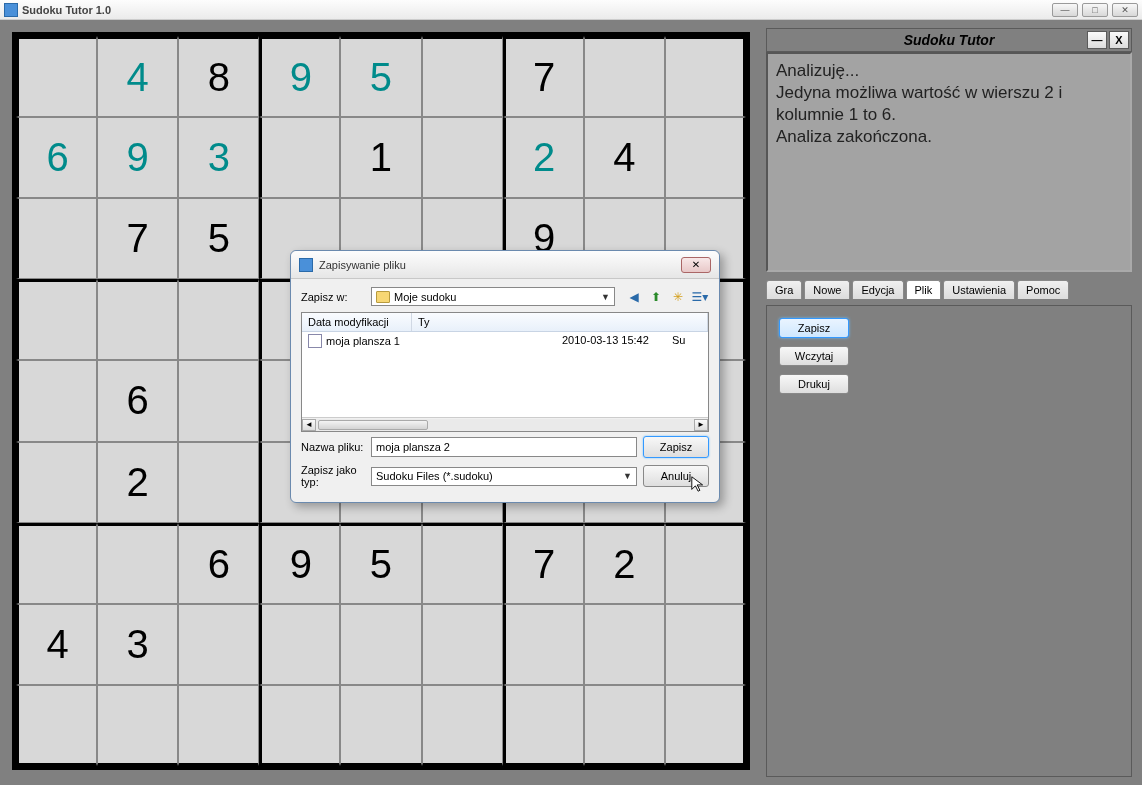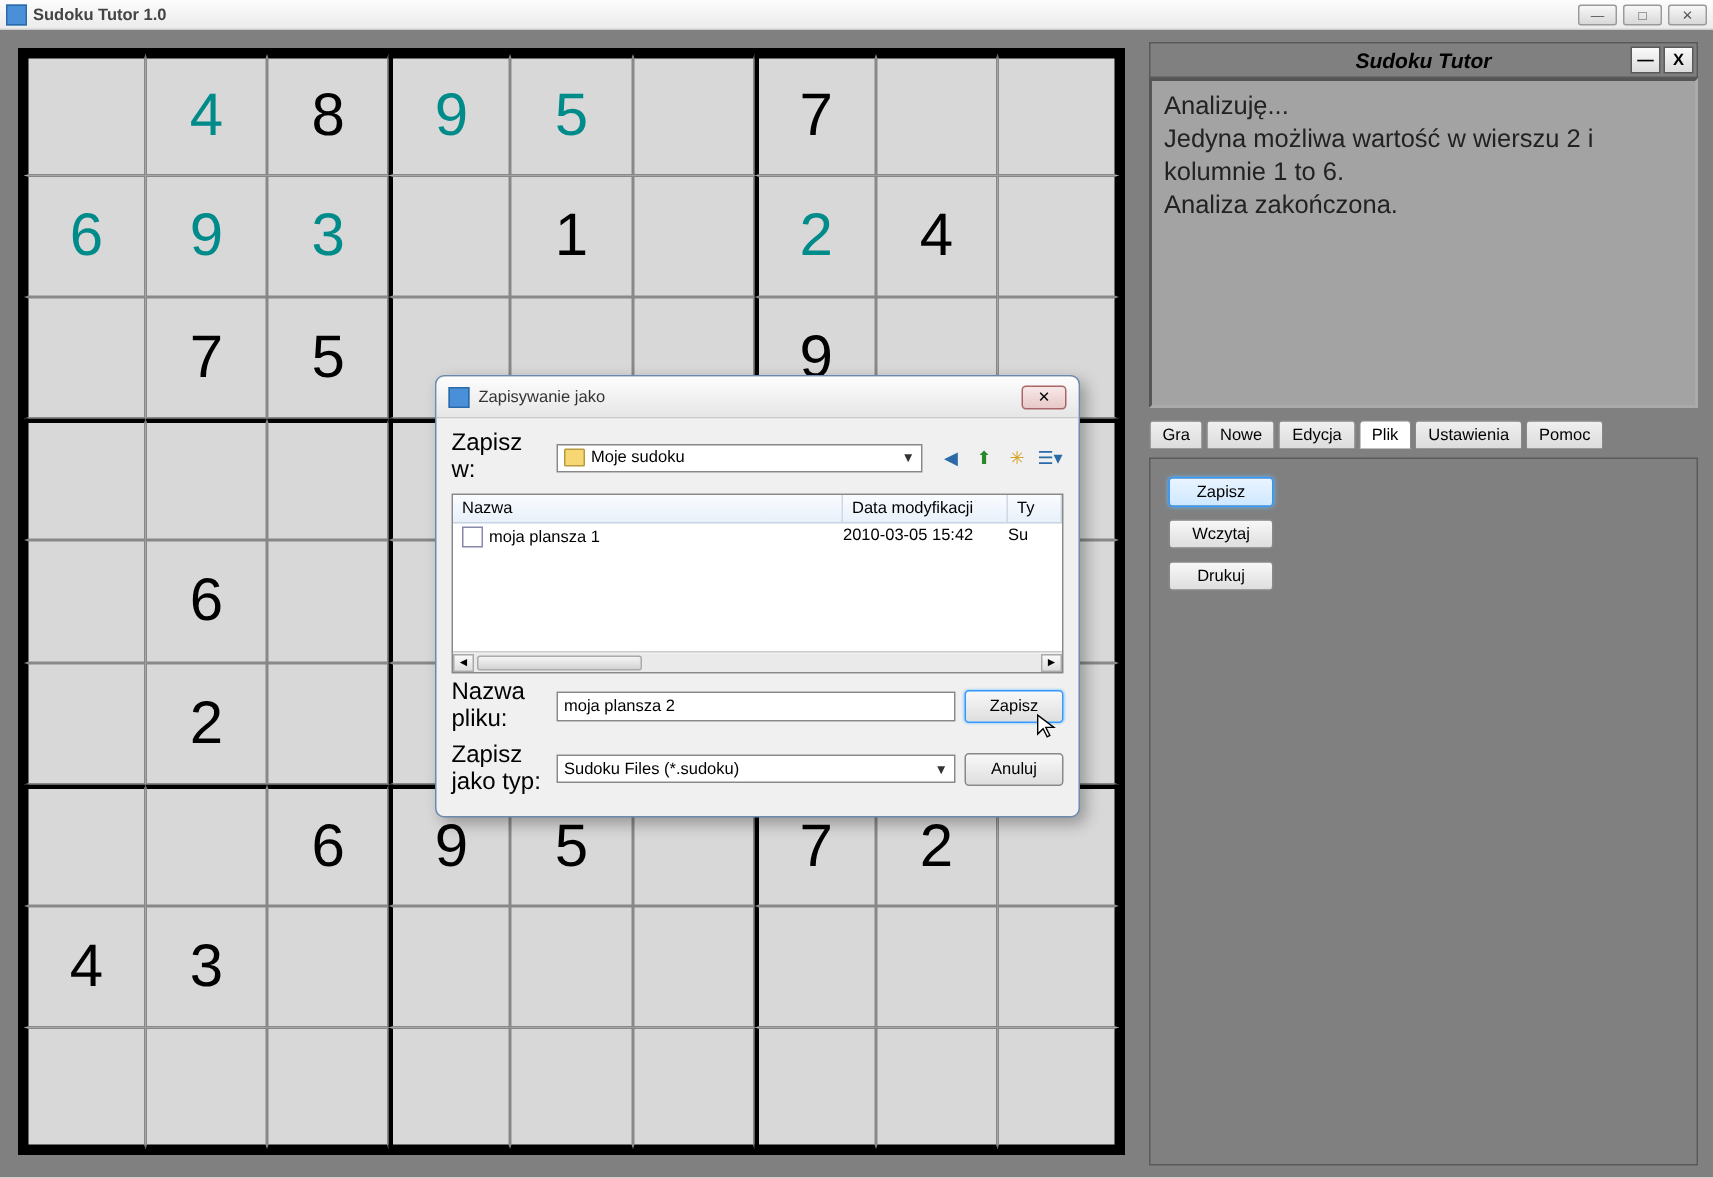--- a/index.html
+++ b/index.html
@@ -42,21 +42,21 @@
 
 
 .dialog { position: absolute; left: 290px; top: 250px; width: 430px; background: #f0f0f0; border: 1px solid #6b8aae; border-radius: 6px; box-shadow: 4px 4px 10px rgba(0,0,0,0.3); z-index: 100; }
 .dlg-title { height: 28px; background: linear-gradient(#fdfdfd,#e6e6e6); border-bottom: 1px solid #c8c8c8; display:flex; align-items:center; padding: 0 8px; border-radius: 6px 6px 0 0; }
 .dlg-title .dicon { width:14px; height:14px; background:#4a90d9; border:1px solid #2a6aa9; margin-right:6px; }
 .dlg-title .dt { flex:1; color:#333; }
 .dlg-title .dclose { width:30px; height:16px; border:1px solid #a66; border-radius:3px; background:linear-gradient(#f8e8e8,#e8c8c8); display:flex; align-items:center; justify-content:center; font-size:10px; cursor:pointer; }
 
 .dlg-body { padding: 8px 10px; }
 .dlg-row { display:flex; align-items:center; gap:6px; margin-bottom:6px; }
-.dlg-row label { width: 64px; font-size:16px; }
+.dlg-row label { width: 64px; font-size:11px; }
 .combo { flex:1; height:19px; border:1px solid #888; background:#fff; padding:0 4px; display:flex; align-items:center; font-size:11px; position:relative; }
 .combo .folder-icon { width:14px; height:12px; background:#f7d774; border:1px solid #b89b3e; margin-right:4px; border-radius:1px; }
 .combo .arrow { position:absolute; right:4px; font-size:9px; color:#333;}
 .nav-icons { display:flex; gap:4px; margin-left:4px;}
 .nav-icon { width:18px; height:18px; display:flex; align-items:center; justify-content:center; border:1px solid transparent; border-radius:2px; cursor:pointer; font-size:12px;}
 
 .file-list { border:1px solid #888; background:#fff; height:120px; margin-bottom:4px; display:flex; flex-direction:column; }
 .fl-head { display:flex; background:linear-gradient(#fafcff,#e8f0fa); border-bottom:1px solid #c8d4e4; font-size:11px; }
 .fl-head div { padding:3px 6px; border-right:1px solid #d0d8e4; }
 .fl-col1 { width: 260px; }
@@ -259,52 +259,51 @@
       <button class="panel-btn highlight">Zapisz</button>
       <button class="panel-btn">Wczytaj</button>
       <button class="panel-btn">Drukuj</button>
     </div>
   </div>
 </div>
 
 <div class="dialog">
   <div class="dlg-title">
     <div class="dicon"></div>
-    <div class="dt">Zapisywanie jako</div>
+    <div class="dt">Zapisywanie pliku</div>
     <div class="dclose">✕</div>
   </div>
   <div class="dlg-body">
     <div class="dlg-row">
       <label>Zapisz w:</label>
       <div class="combo">
         <div class="folder-icon"></div>
         <span>Moje sudoku</span>
         <span class="arrow">▼</span>
       </div>
       <div class="nav-icons">
         <div class="nav-icon" style="color:#2a6aa9">◀</div>
         <div class="nav-icon" style="color:#2a8a2a">⬆</div>
         <div class="nav-icon" style="color:#d4a020">✳</div>
         <div class="nav-icon" style="color:#2a6aa9">☰▾</div>
       </div>
     </div>
 
     <div class="file-list">
       <div class="fl-head">
-        <div class="fl-col1">Nazwa</div>
         <div class="fl-col2">Data modyfikacji</div>
         <div class="fl-col3">Ty</div>
       </div>
       <div class="fl-body">
         <div class="fl-row">
           <div class="fl-col1">
               <div class="doc-icon"></div>
               <span>moja plansza 1</span>
             </div>
-          <div class="fl-col2">2010-03-05 15:42</div>
+          <div class="fl-col2">2010-03-13 15:42</div>
           <div class="fl-col3">Su</div>
         </div>
       </div>
       <div class="fl-scroll">
         <div class="sarrow">◄</div>
         <div class="strack">
             <div class="sthumb"></div>
           </div>
         <div class="sarrow">►</div>
       </div>

